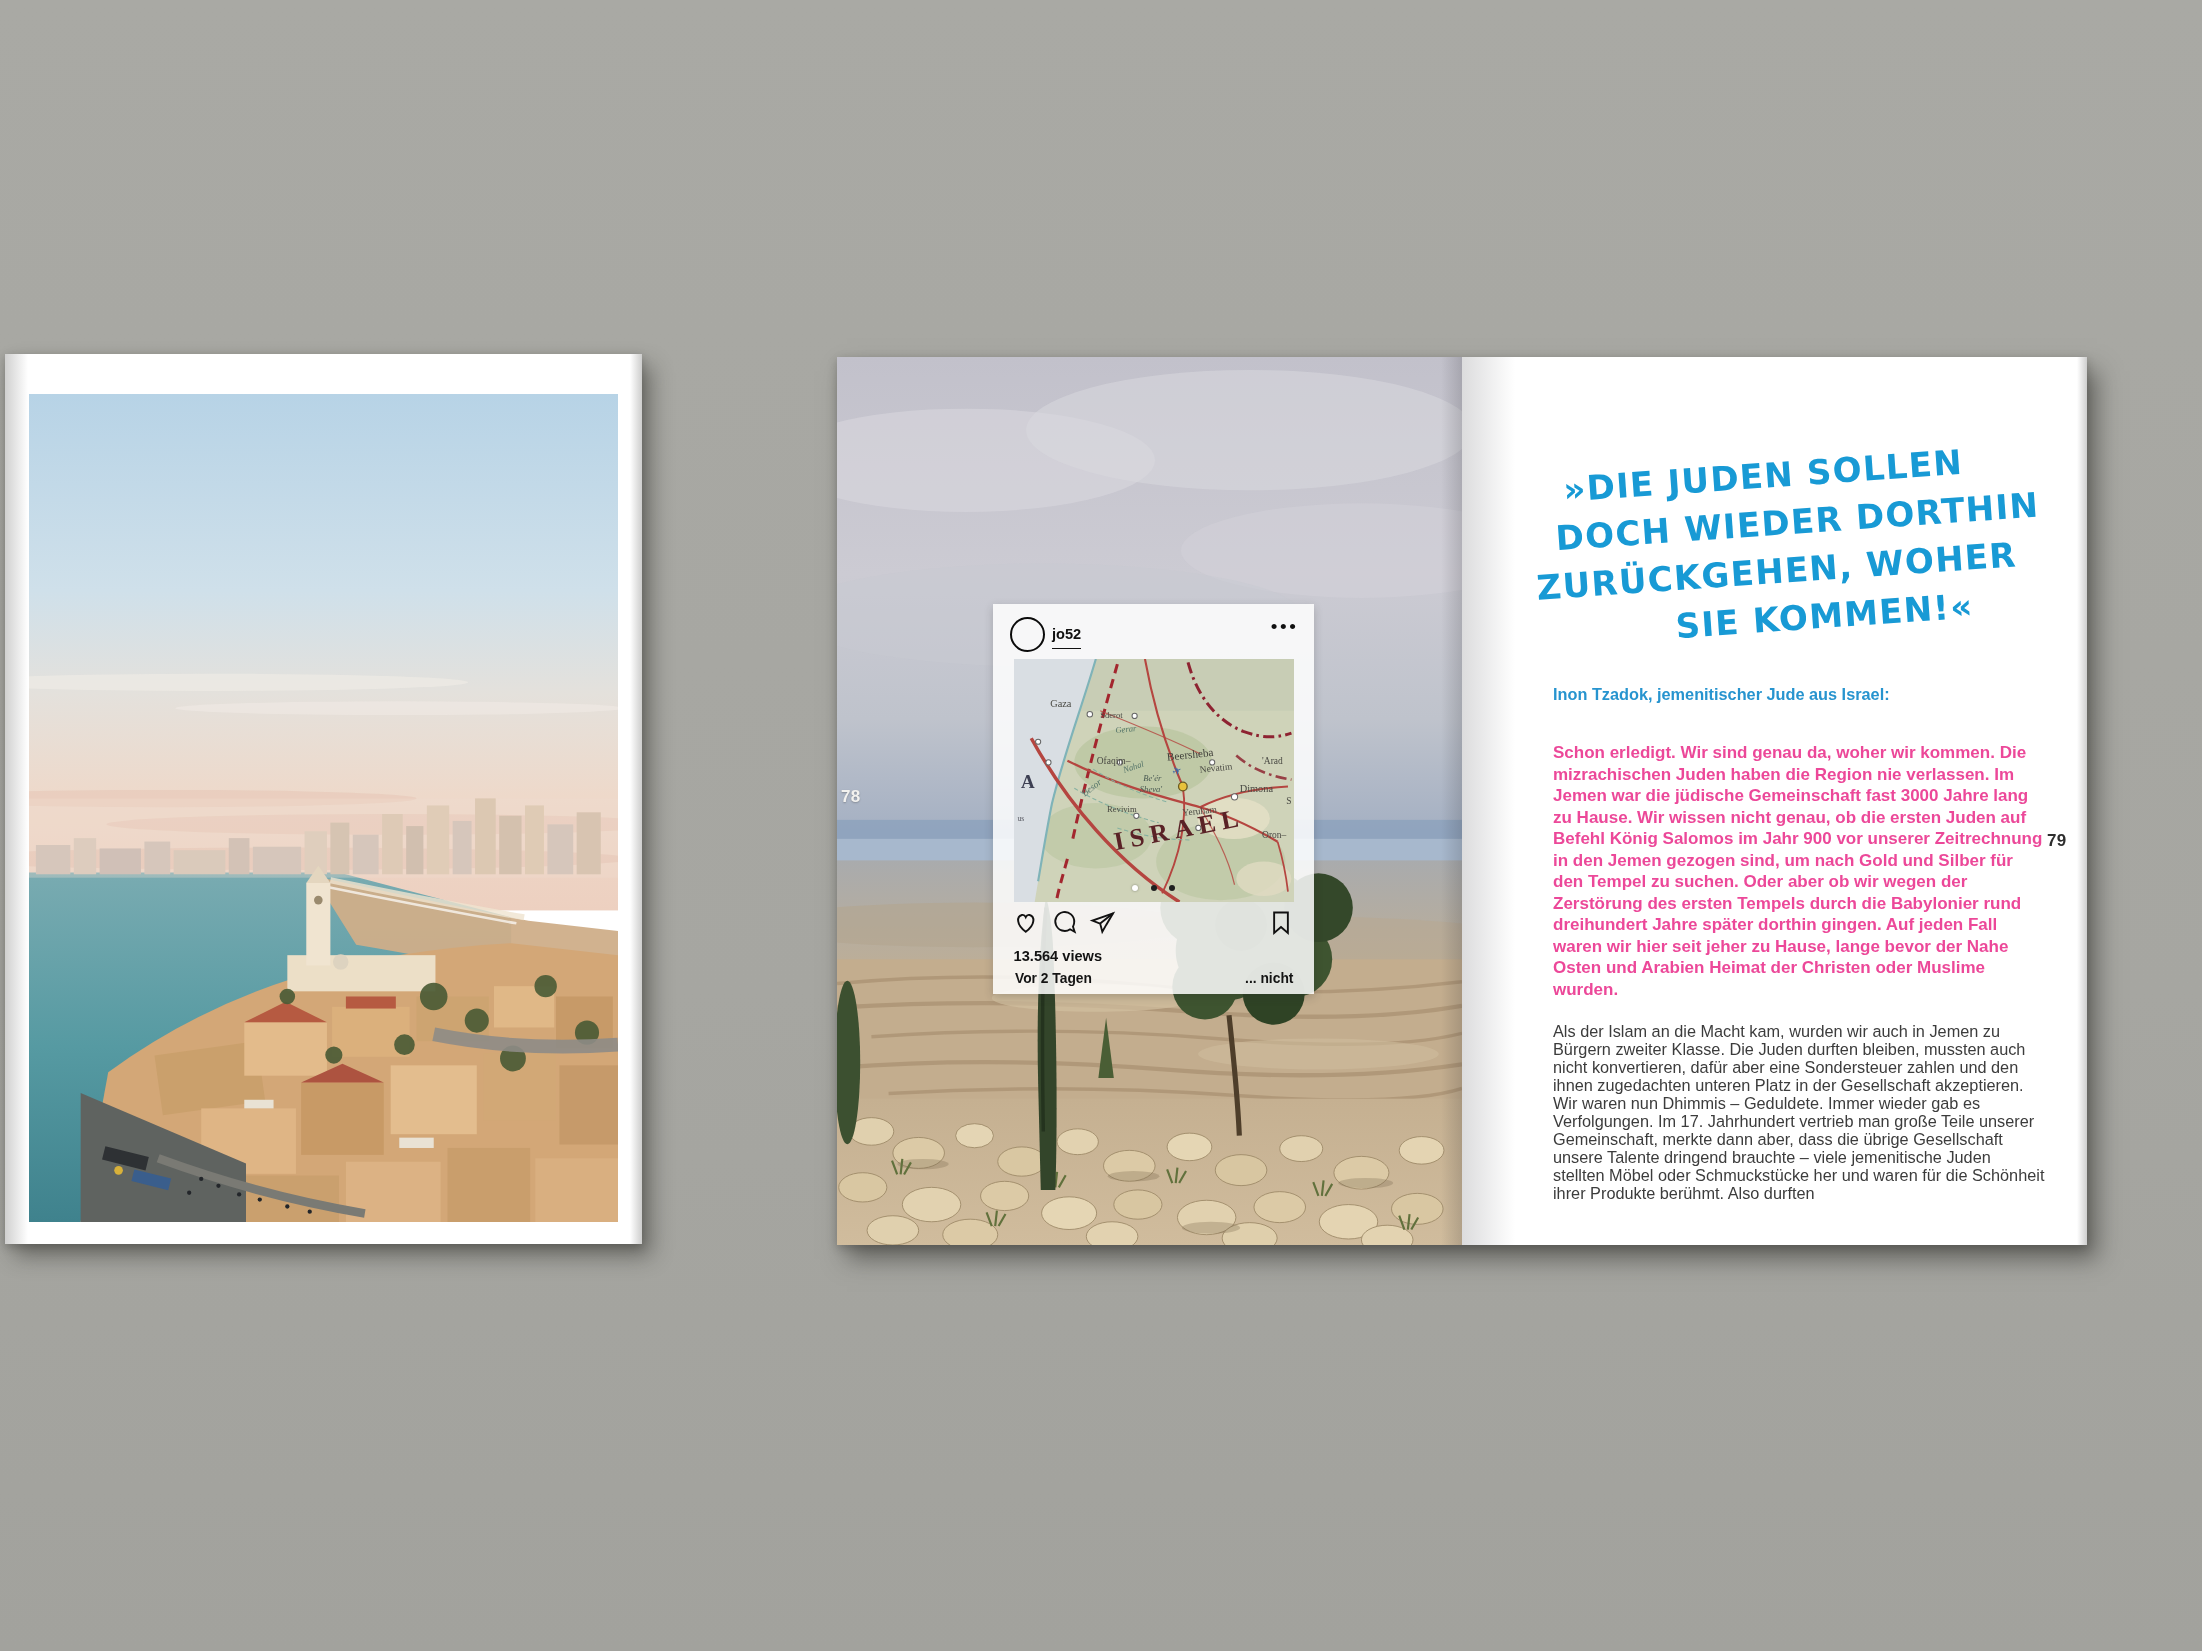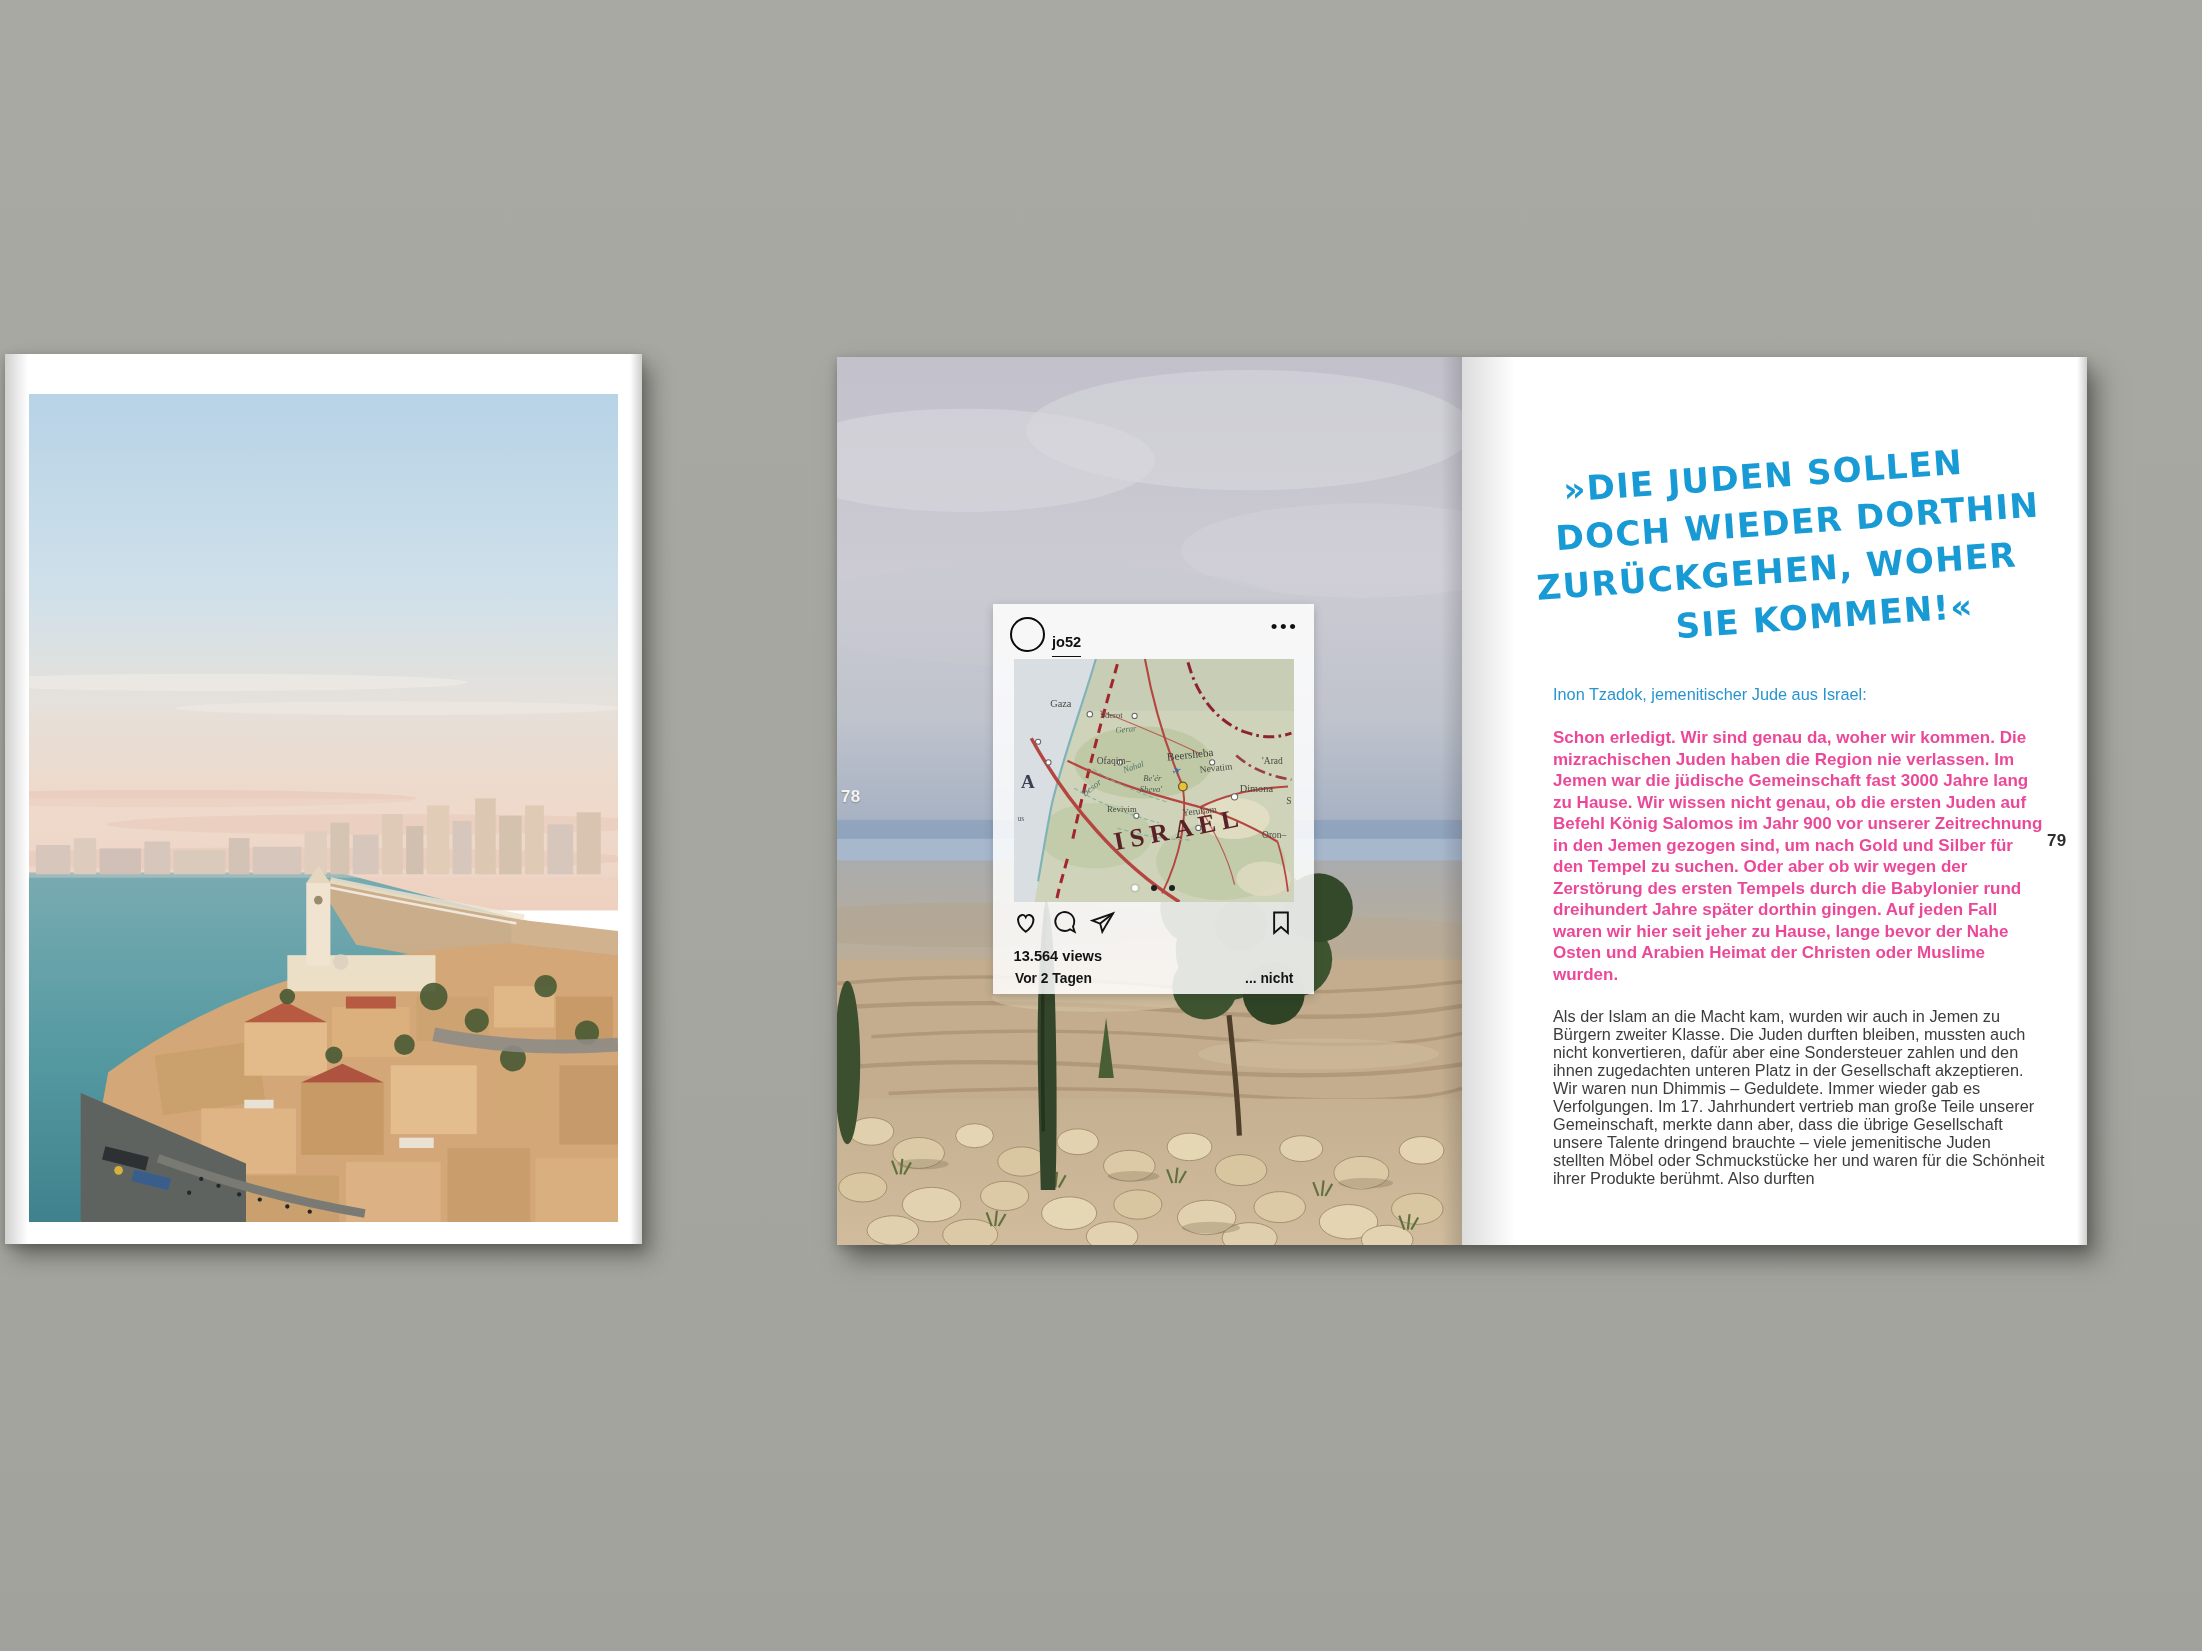--- a/index.html
+++ b/index.html
@@ -35,30 +35,30 @@
   .quote{position:absolute;left:53px;top:93px;width:551px;text-align:center;
     transform:rotate(-4deg);color:#189ad5;font-family:"DejaVu Sans",sans-serif;
     font-weight:bold;font-size:34px;line-height:48px;letter-spacing:1.3px;white-space:nowrap;}
   .quote .l1{transform:translateX(-22.4px);}
   .quote .l2{transform:translateX(8.6px);}
   .quote .l3{transform:translateX(-15.5px);}
   .quote .l4{transform:translateX(29px);}
 
   
   .column{position:absolute;left:91px;top:328px;width:492px;}
-  .speaker{font-size:16.3px;font-weight:normal;color:#2794cf;margin:0 0 23px 0;}
+  .speaker{font-size:16.3px;font-weight:bold;color:#2794cf;margin:0 0 38px 0;}
   .para-blue{font-size:17px;font-weight:bold;color:#ec4899;line-height:21.5px;margin:0;}
   .para-black{font-size:16.3px;color:#3c3c3c;line-height:18px;margin:21.5px 0 0 0;}
 
   
   .ig-card{position:absolute;left:156px;top:247px;width:321px;height:390px;
     background:rgba(255,255,255,.85);box-shadow:0 2.6px 8.6px rgba(40,40,40,.22);}
   .ig-avatar{position:absolute;left:17px;top:13px;width:31px;height:31px;border:2.6px solid #0b0b0b;border-radius:50%;}
   .ig-user{position:absolute;left:59px;top:21.5px;font-size:14.6px;font-weight:bold;color:#111;
-    border-bottom:1.7px solid #111;padding-bottom:6px;margin-top:8px;}
+    border-bottom:1.7px solid #111;padding-bottom:6px;}
   .ig-menu{position:absolute;right:15.5px;top:12px;font-size:19px;letter-spacing:2.6px;color:#111;}
   .ig-img{position:absolute;left:20.6px;top:55px;width:280px;height:243px;overflow:hidden;background:#cfd3b9;}
   .ig-dots{position:absolute;left:0;right:0;bottom:7.7px;text-align:center;}
   .ig-dots span{display:inline-block;width:6px;height:6px;border-radius:50%;margin:0 4.3px;}
   .dot-on{background:#fff;box-shadow:0 0 2.6px rgba(0,0,0,.4);}
   .dot-off{background:#1f1f1f;}
   .ig-actions{position:absolute;left:19px;top:305px;display:flex;gap:11.2px;}
   .ig-bookmark{position:absolute;right:20.6px;top:305px;}
   .ig-views{position:absolute;left:20.6px;top:344px;font-size:14.6px;font-weight:bold;color:#121212;}
   .ig-bottom{position:absolute;left:22px;right:20.6px;top:367px;display:flex;justify-content:space-between;

